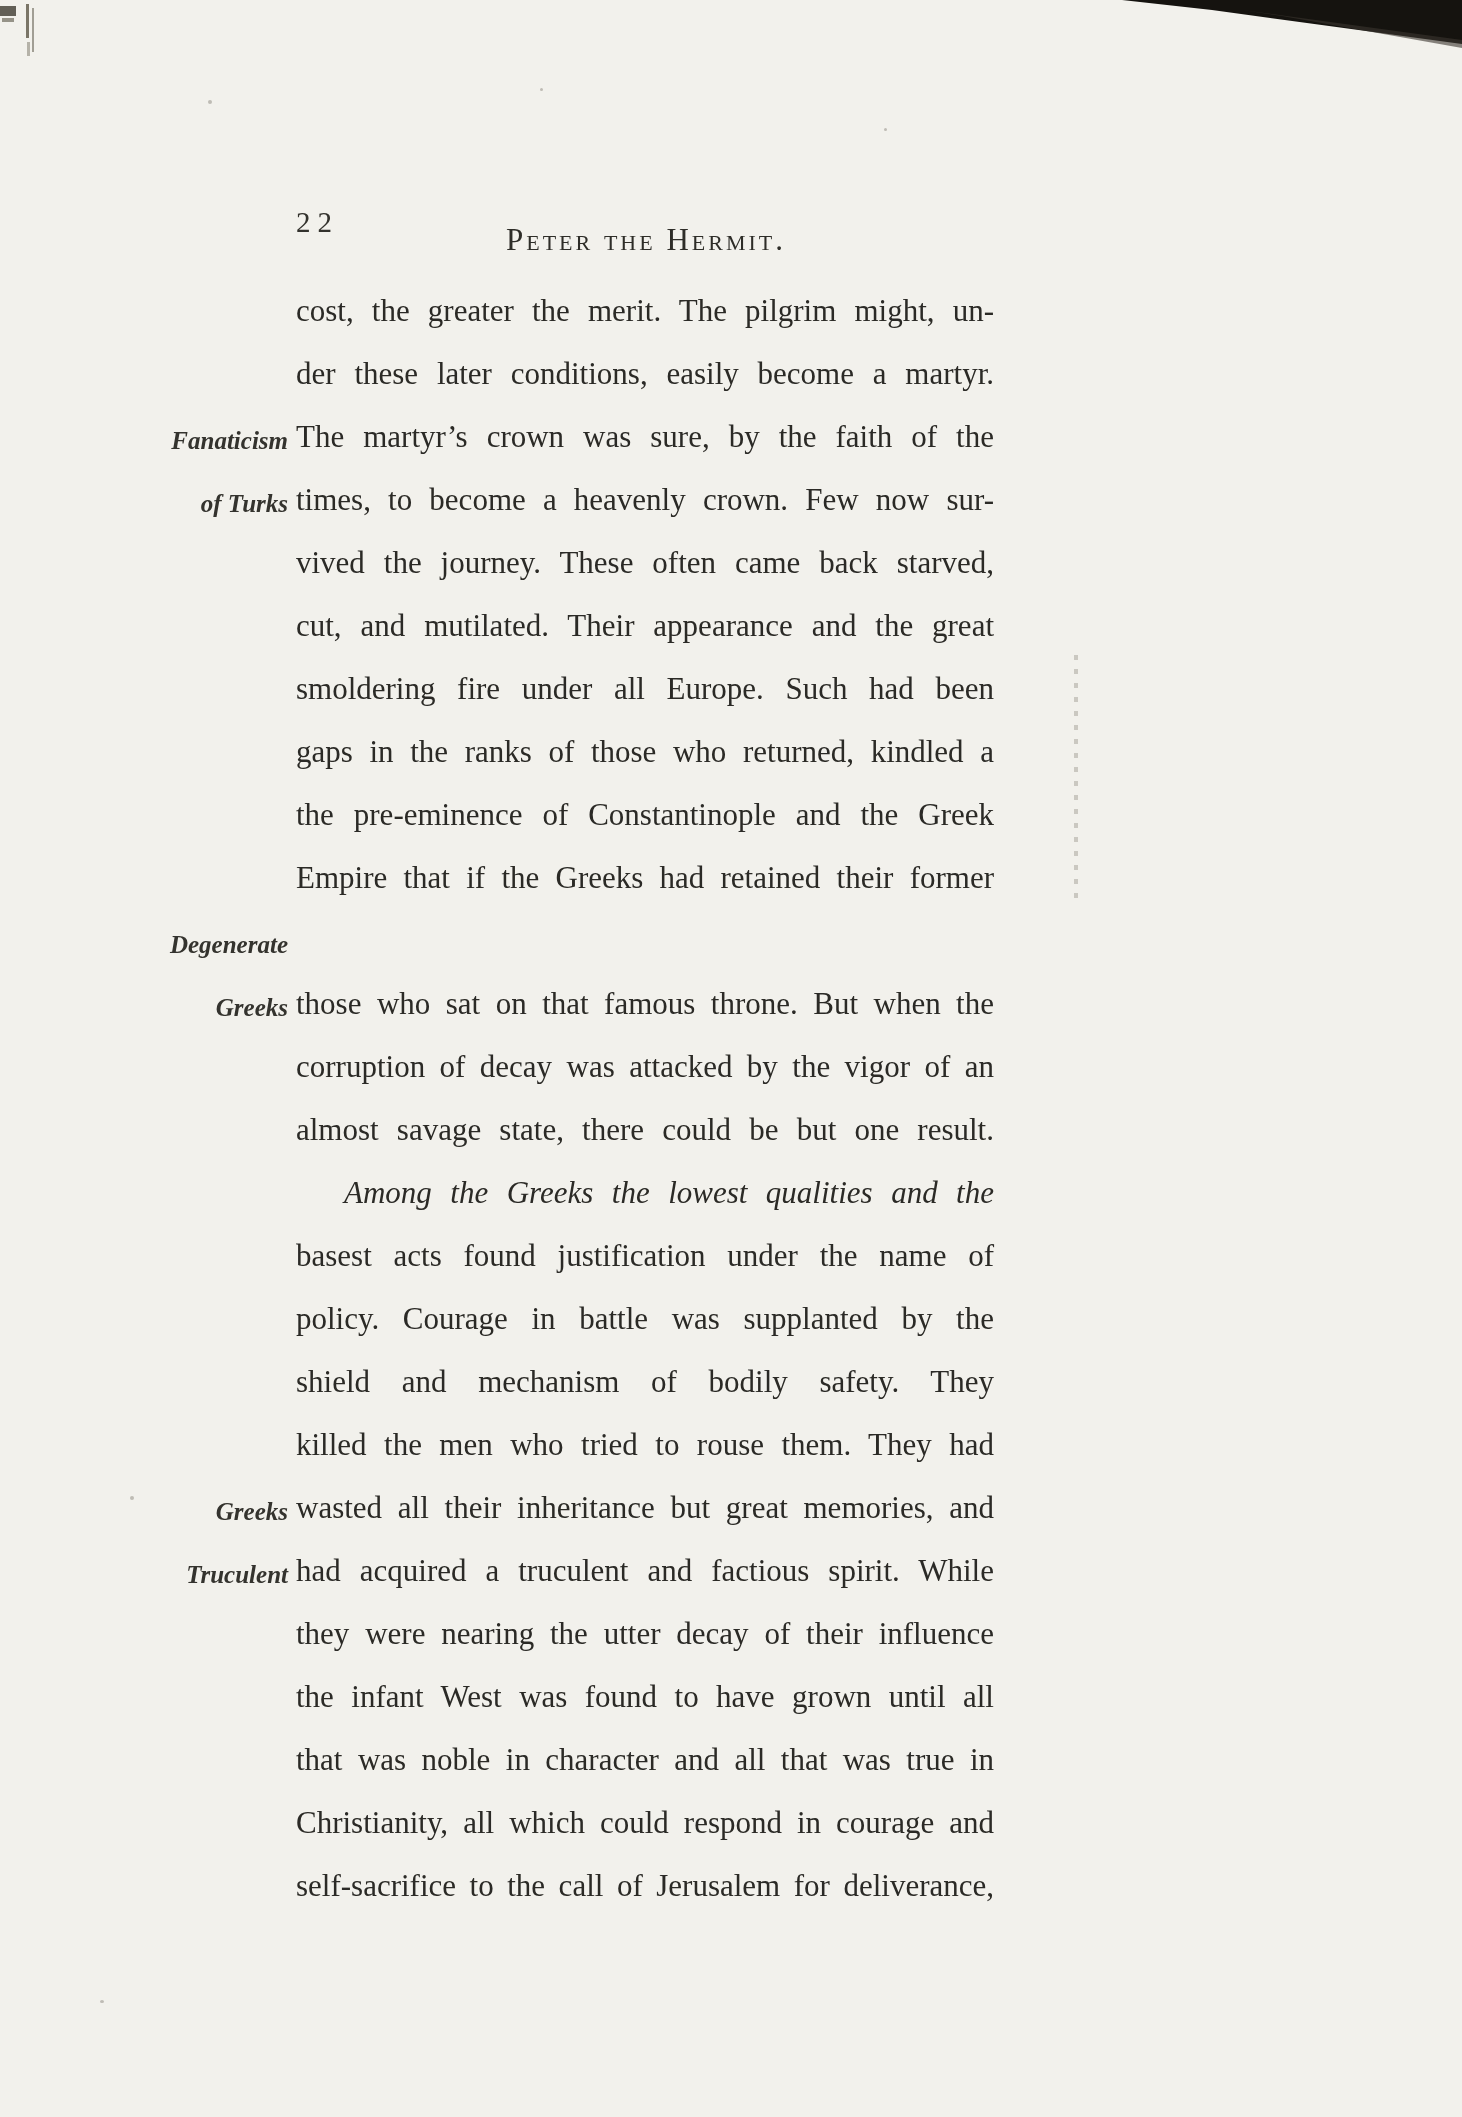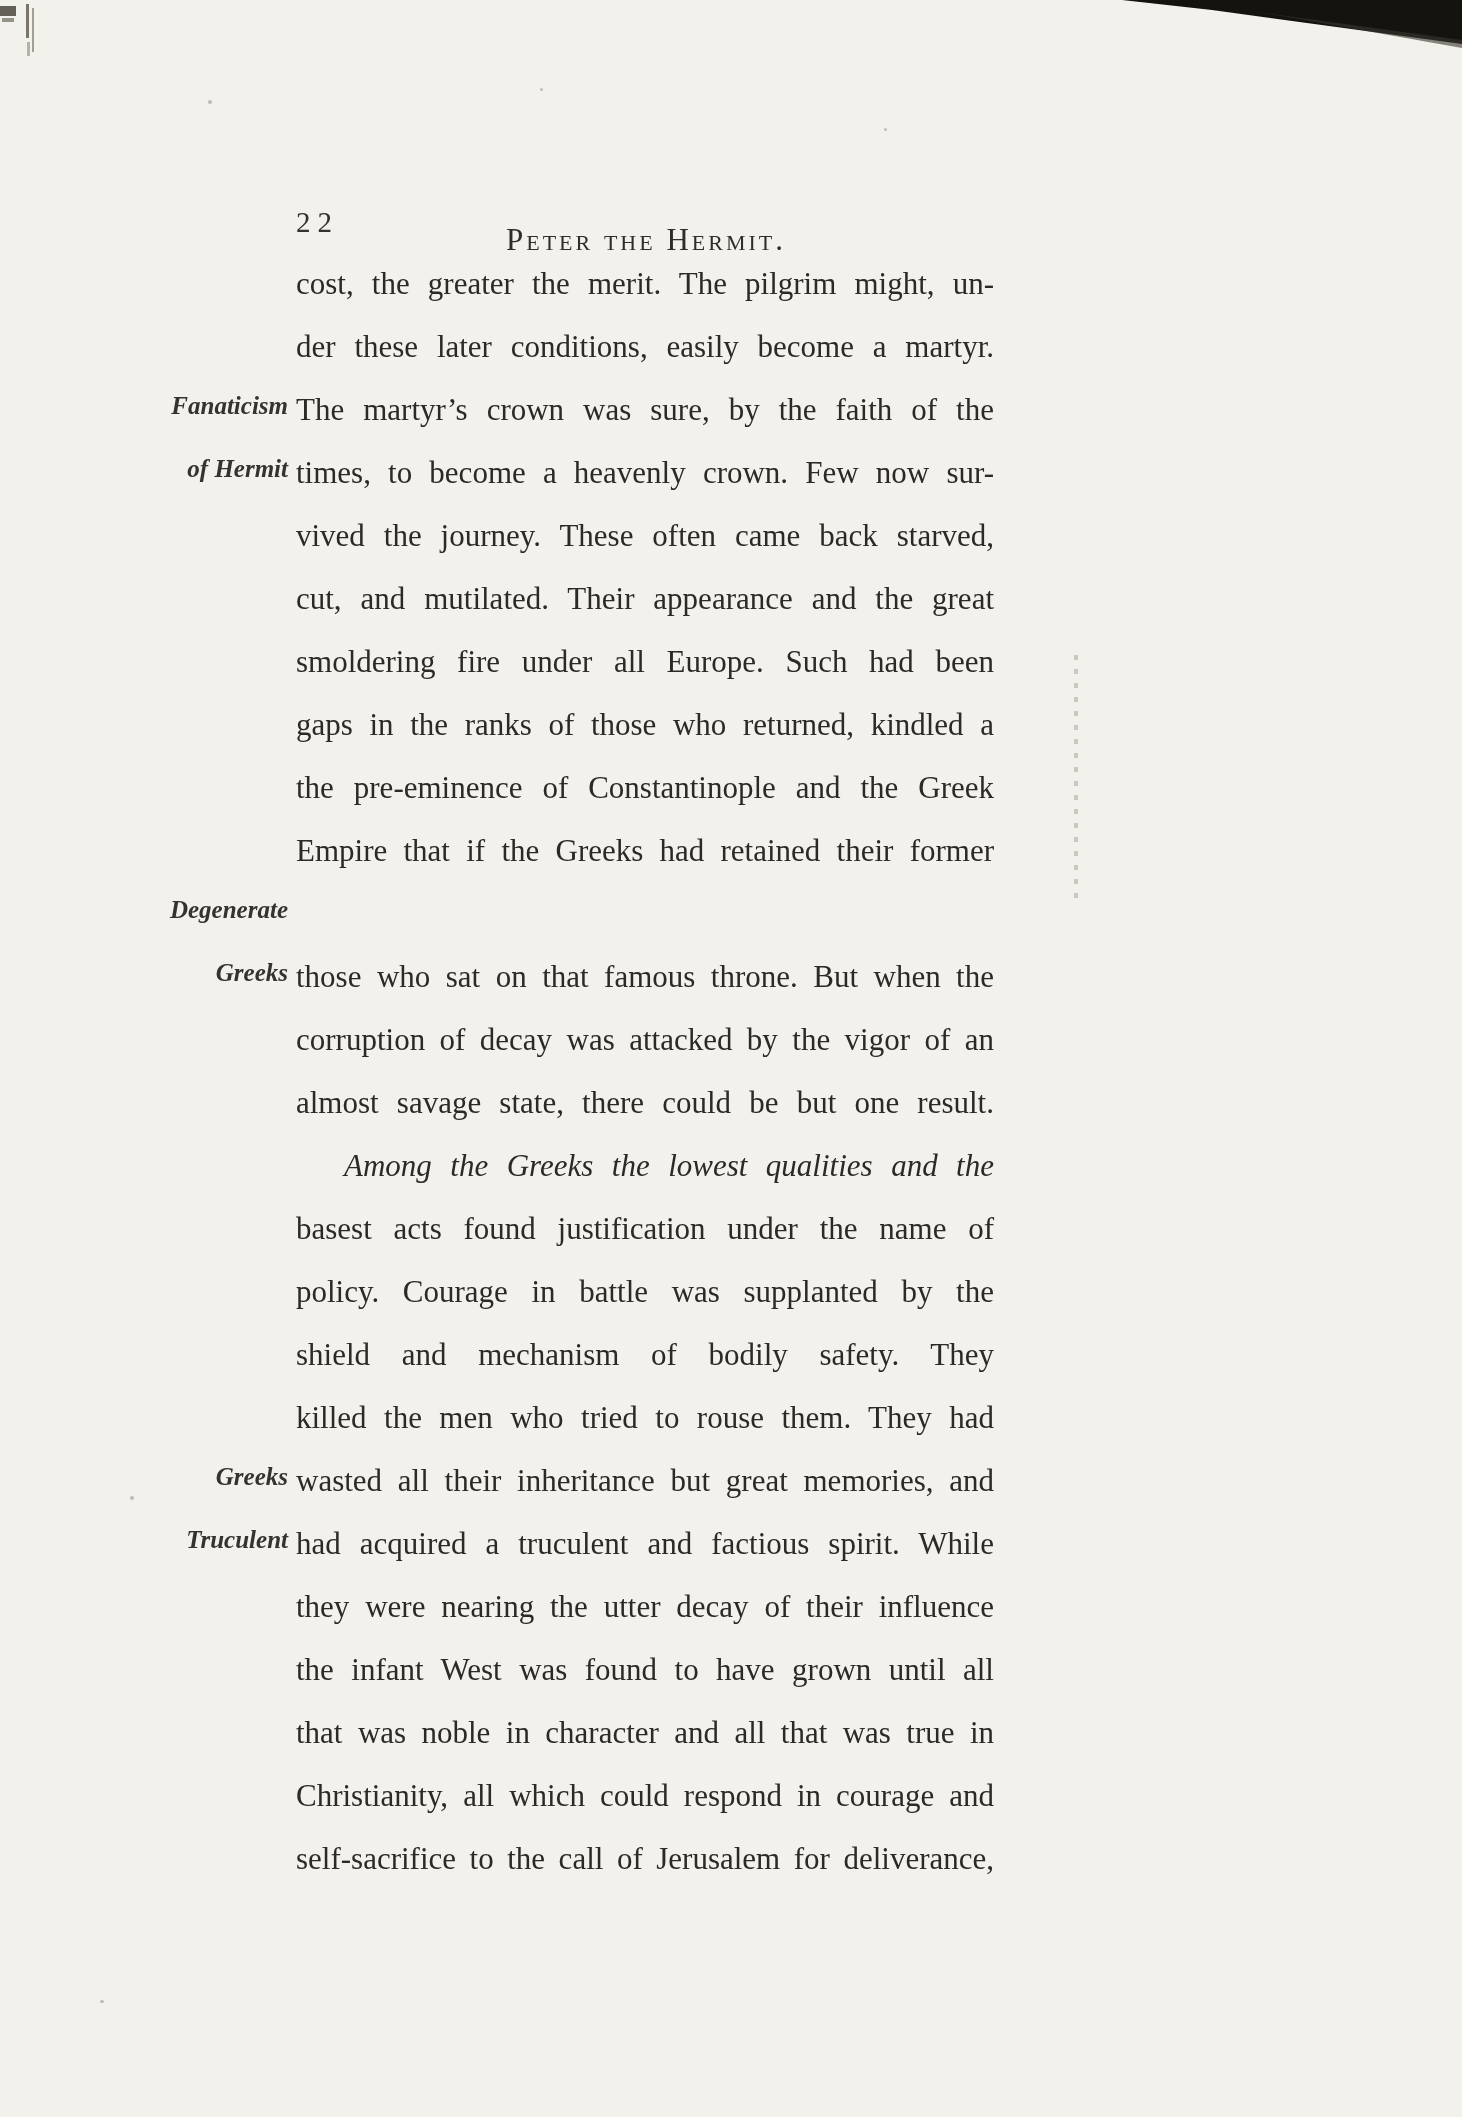--- a/index.html
+++ b/index.html
@@ -78,21 +78,21 @@
   }
 
   
   .body-text {
     position: absolute;
     top: 266px;
     left: 10px;
   }
   .row {
     display: flex;
-    align-items: flex-start;
+    align-items: flex-end;
     height: 63px;
   }
   .note {
     width: 278px;
     padding-right: 8px;
     text-align: right;
     font-style: italic;
     font-weight: bold;
     font-size: 25px;
     color: #34332e;
@@ -153,21 +153,21 @@
     <span class="note"></span>
     <span class="line">der these later conditions, easily become a martyr.</span>
   </div>
 
   <div class="row">
     <span class="note">Fanaticism</span>
     <span class="line">The martyr’s crown was sure, by the faith of the</span>
   </div>
 
   <div class="row">
-    <span class="note">of Hermit</span>
+    <span class="note">of Turks</span>
     <span class="line">times, to become a heavenly crown.  Few now sur-</span>
   </div>
 
   <div class="row">
     <span class="note"></span>
     <span class="line">vived the journey.  These often came back starved,</span>
   </div>
 
   <div class="row">
     <span class="note"></span>

